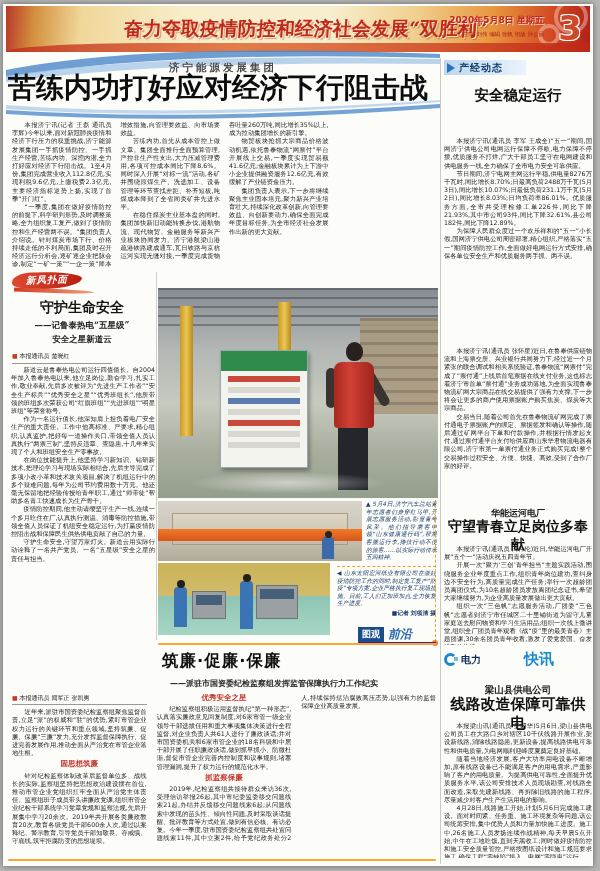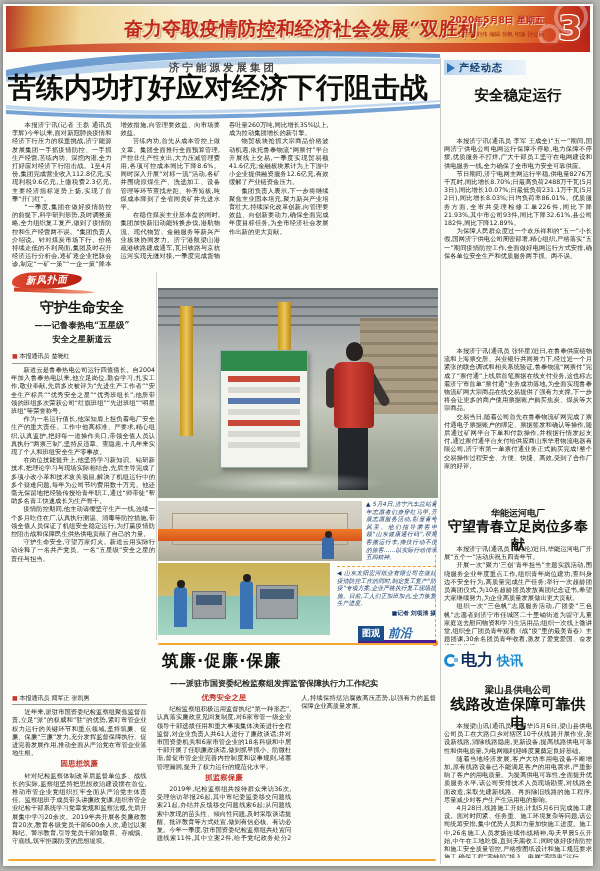--- a/index.html
+++ b/index.html
@@ -85,21 +85,21 @@
   .worker-b2 { position:absolute; width:13px; background:#3a74b4; border-radius:4px 4px 0 0; }
   .worker-b2:before { content:""; position:absolute; left:3px; top:-7px; width:8px; height:8px; background:#241f1c; border-radius:50%; }
 
   .cap { font-size:5.8px; line-height:7.6px; color:#16396b; font-style:italic; text-align:justify; overflow:hidden; }
   .cap .credit { display:block; text-align:right; font-weight:bold; font-style:normal; margin-top:2px; }
   .cap-a { position:absolute; left:366px; top:501px; width:71px; height:60px; }
   .cap-b { position:absolute; left:337px; top:566px; width:99px; height:58px; border-top:1px dashed #f0a030; padding-top:3px; }
   .dash-v { position:absolute; left:435px; top:500px; height:142px; width:0; border-left:1px dashed #f0a030; }
   .dash-dot { position:absolute; left:432px; top:640px; width:6px; height:6px; border-radius:50%; background:#f08030; }
 
-  .tuguan { position:absolute; left:358px; top:626px; width:78px; height:17px; border-bottom:3px solid #4c1d95; display:flex; align-items:center; gap:4px; }
+  .tuguan { position:absolute; left:358px; top:626px; width:78px; height:17px; border-bottom:1px solid #4c1d95; display:flex; align-items:center; gap:4px; }
   .tuguan .box { background:#1a4e8a; color:#fff; font-size:9px; font-weight:bold; padding:1px 4px; }
   .tuguan .script { color:#2a6ab0; font-family:"DejaVu Serif", serif; font-style:italic; font-weight:bold; font-size:12px; }
 
   
   .orange-line1 { position:absolute; left:158px; top:643px; width:278px; height:2px; background:#f5a832; border-radius:2px; }
   .orange-line2 { position:absolute; left:8px; top:859px; width:428px; height:2px; background:#f5a832; border-radius:2px; }
   .jl-title { position:absolute; left:162px; top:650px; font-size:16.5px; font-weight:700; color:#101010; letter-spacing:1px; }
   .jl-sub { position:absolute; left:162px; top:678px; font-size:8px; font-weight:bold; color:#2a2a2a;margin-left:8px; }
   .jl-body { position:absolute; left:12px; top:694px; width:424px; height:162px; column-count:3; column-gap:10px; }
   .jl-body .byline { margin-bottom:3px; }
@@ -108,22 +108,22 @@
   
   .rail-t { position:absolute; left:444px; width:148px; text-align:center; font-family:"DejaVu Serif", serif; font-weight:bold; color:#101010; }
   .rail-b { position:absolute; left:444px; width:148px; }
   .badge1 { position:absolute; left:444px; top:60px; width:82px; height:15px; background:linear-gradient(90deg,#bcd6ee,#eaf3fb); display:flex; align-items:center; gap:4px; padding-left:3px; }
   .badge1 .arrow { width:0; height:0; border-left:8px solid #2a72b8; border-top:5px solid transparent; border-bottom:5px solid transparent; }
   .badge1 .t { font-size:10px; font-weight:bold; color:#13406e; letter-spacing:1px; }
   .kick { position:absolute; left:444px; width:148px; text-align:center; font-family:"DejaVu Serif", serif; font-weight:bold; color:#1a1a1a; }
   .badge2 { position:absolute; left:444px; top:650px; display:flex; align-items:center; gap:4px; }
   .badge2 .ring { width:13px; height:13px; border:3px solid #1a8ad0; border-right-color:transparent; border-radius:50%; position:relative; }
   .badge2 .ring:after { content:""; position:absolute; right:-4px; top:1px; width:4px; height:4px; background:#7ab8e0; }
-  .badge2 .t1 { font-size:16px; font-weight:bold; color:#0a2a5a; }
-  .badge2 .t2 { font-size:13px; font-weight:bold; color:#1a8ad0; }
+  .badge2 .t1 { font-size:10px; font-weight:bold; color:#0a2a5a; }
+  .badge2 .t2 { font-size:15px; font-weight:bold; color:#1a8ad0;margin-left:39px; }
 </style>
 </head>
 <body>
 
 <div id="canvas">
   <div class="page"></div>
 
   <div class="banner">
     <div class="gear" style="right:2px; top:-6px; width:34px; height:34px;"></div>
     <div class="gear" style="right:30px; top:18px; width:22px; height:22px;"></div>

